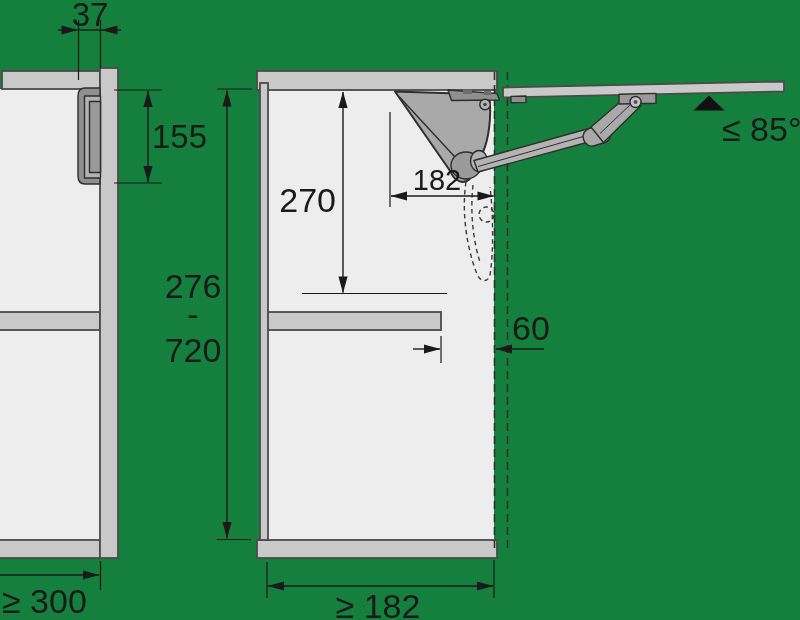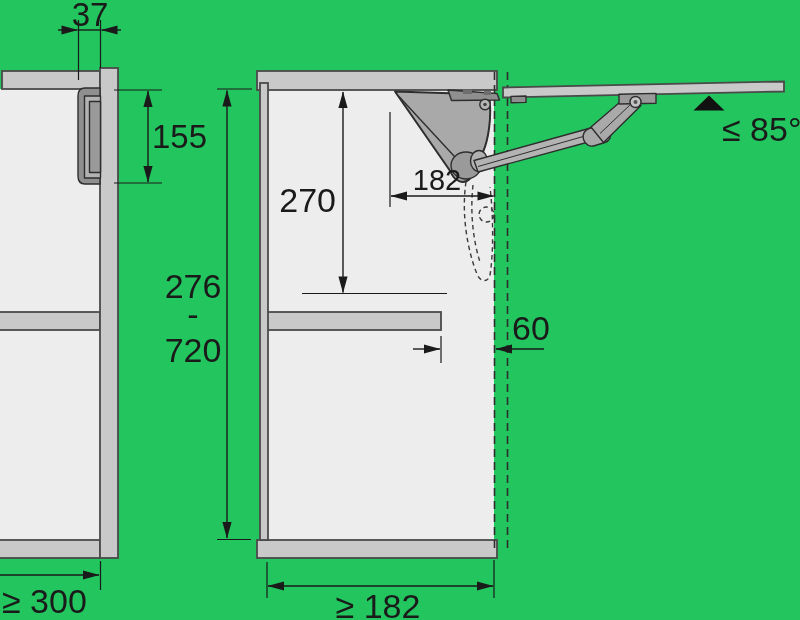--- a/index.html
+++ b/index.html
@@ -1,16 +1,16 @@
 <!DOCTYPE html>
 <html><head>
 <meta charset="utf-8">
 <style>
   html,body{margin:0;padding:0;background:#ffffff;}
-  .stage{width:800px;height:620px;position:relative;background:#22c55e;overflow:hidden;}
+  .stage{width:800px;height:620px;position:relative;background:#15803d;overflow:hidden;}
   svg{display:block;}
   .dim-text{font-family:"Liberation Sans", sans-serif;font-size:33px;fill:#1a1a1a;}
   .dim-text.small{font-size:29px;}
   .dim-text.big{font-size:34px;}
   .dimline{stroke:#1a1a1a;stroke-width:1.4;fill:none;}
   .ext{stroke:#1a1a1a;stroke-width:1.2;fill:none;}
   .panel{fill:#c9c9c9;stroke:#4a4a4a;stroke-width:1.8;}
   .interior{fill:#ededed;stroke:none;}
   .mech{stroke:#2e2e2e;stroke-width:2;stroke-linejoin:round;}
   .thin-outline{stroke:#2e2e2e;stroke-width:1.4;stroke-linejoin:round;}

